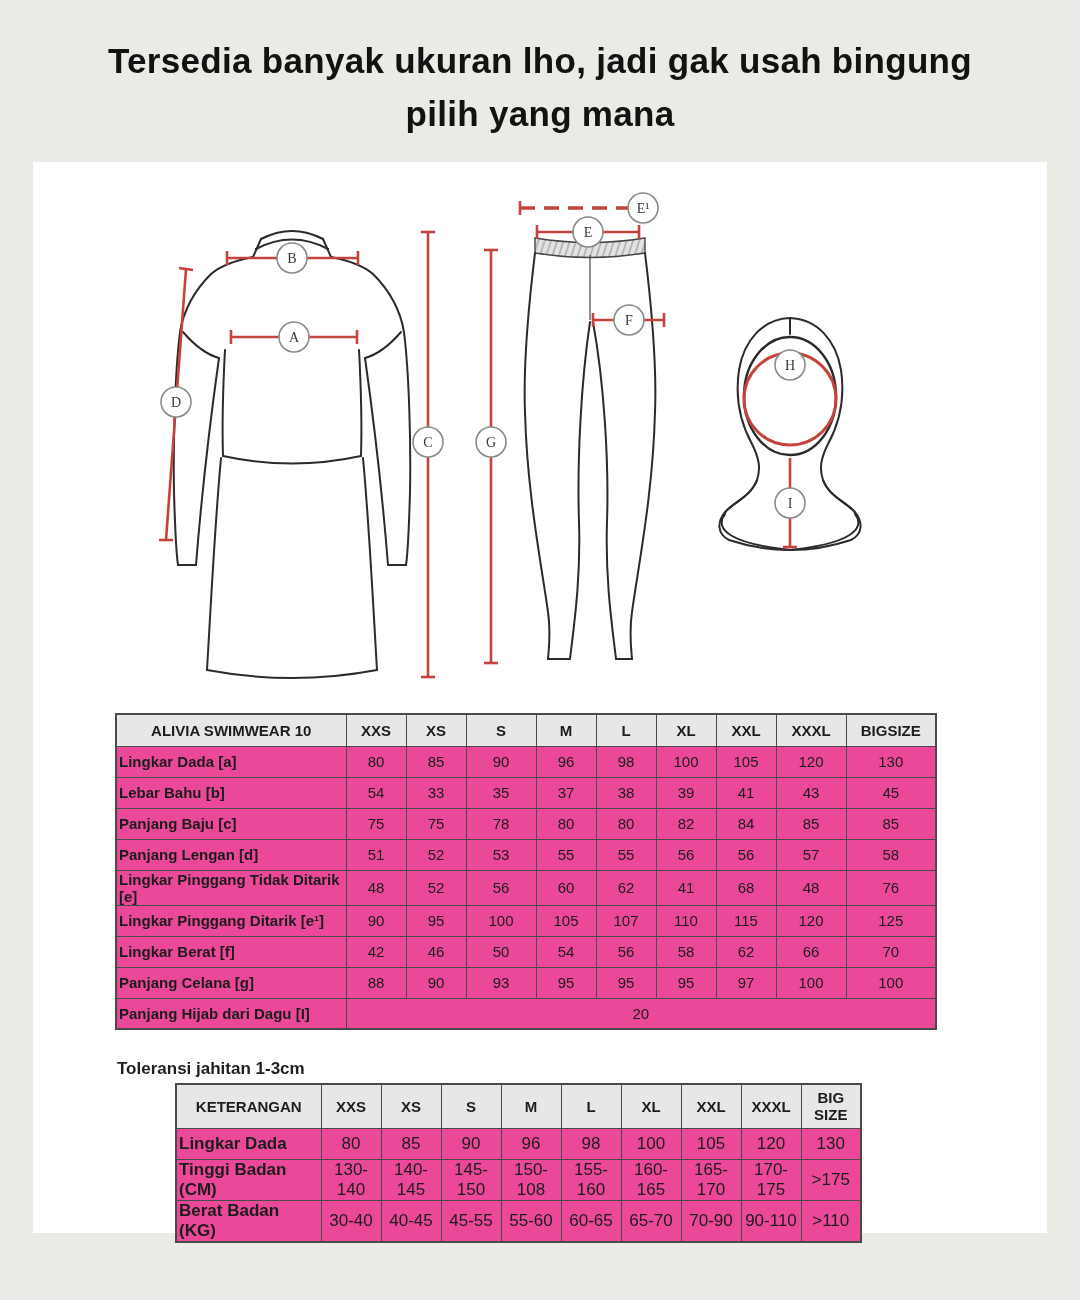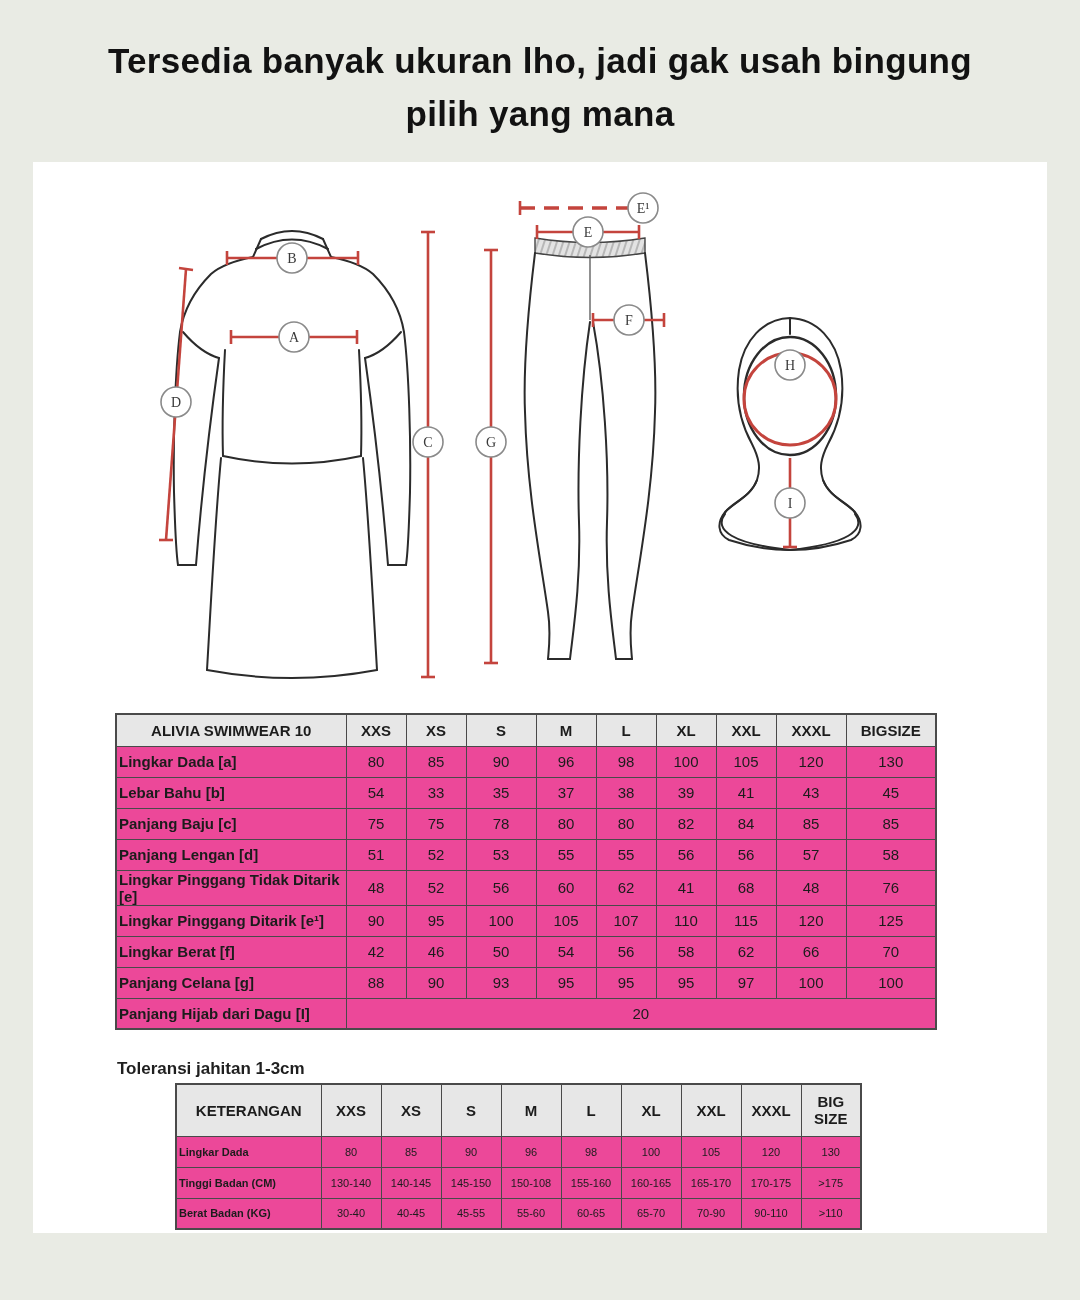--- a/index.html
+++ b/index.html
@@ -44,22 +44,22 @@
   }
   #size-table{left:82px;top:551px;width:820px;}
   #ref-table{left:142px;top:921px;width:685px;}
   th,td{
     border:1px solid var(--border);
     text-align:center;vertical-align:middle;
     padding:0 2px;height:31px;font-weight:normal;
   }
   thead th{background:var(--header-bg);font-weight:bold;}
   #size-table thead th{height:32px;}
-  #ref-table thead th{height:52px;}
-  #ref-table td,#ref-table tbody th{height:31px;font-size:11px;}
+  #ref-table thead th{height:44px;}
+  #ref-table td,#ref-table tbody th{height:31px;font-size:17px;}
   tbody th.rowlabel{text-align:left;font-weight:bold;}
   .note{
     position:absolute;left:84px;top:897px;
     font-size:17px;color:#1f1f1f;font-weight:bold;
   }
 </style>
 </head>
 <body>
 
 <div class="title">

